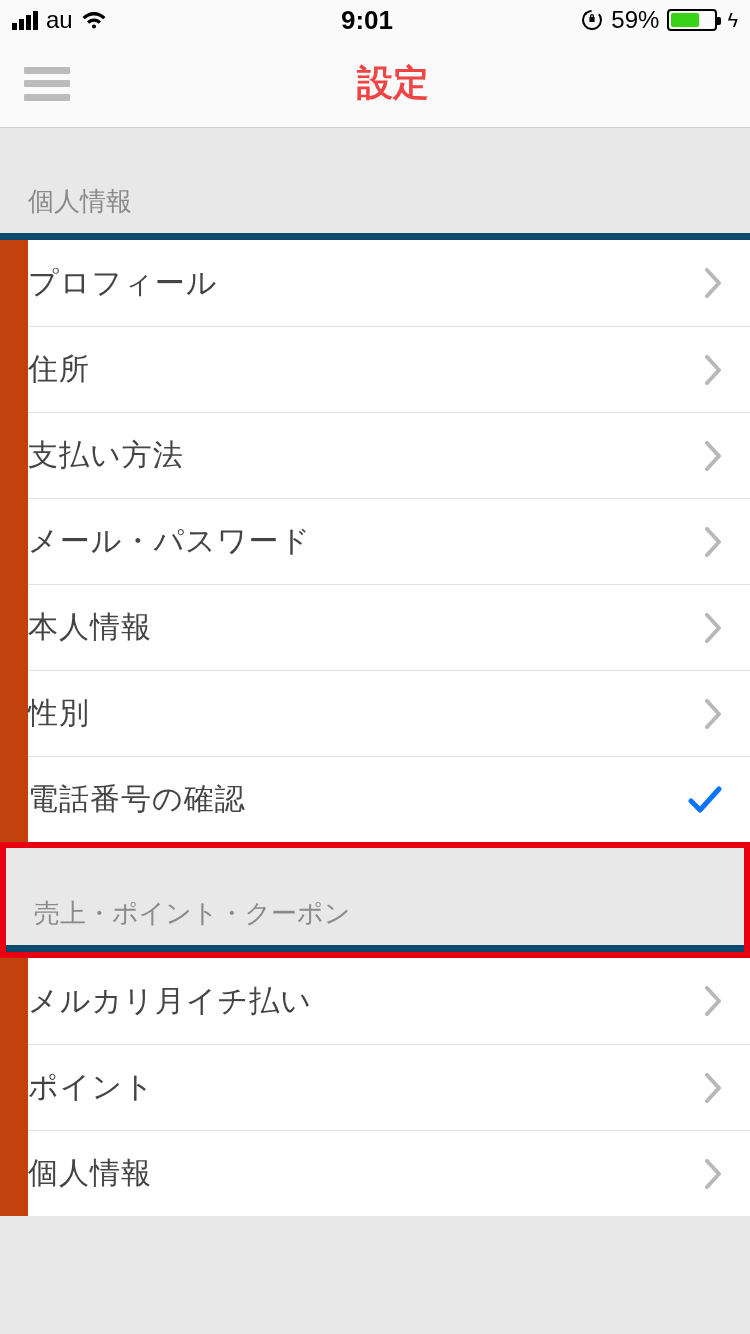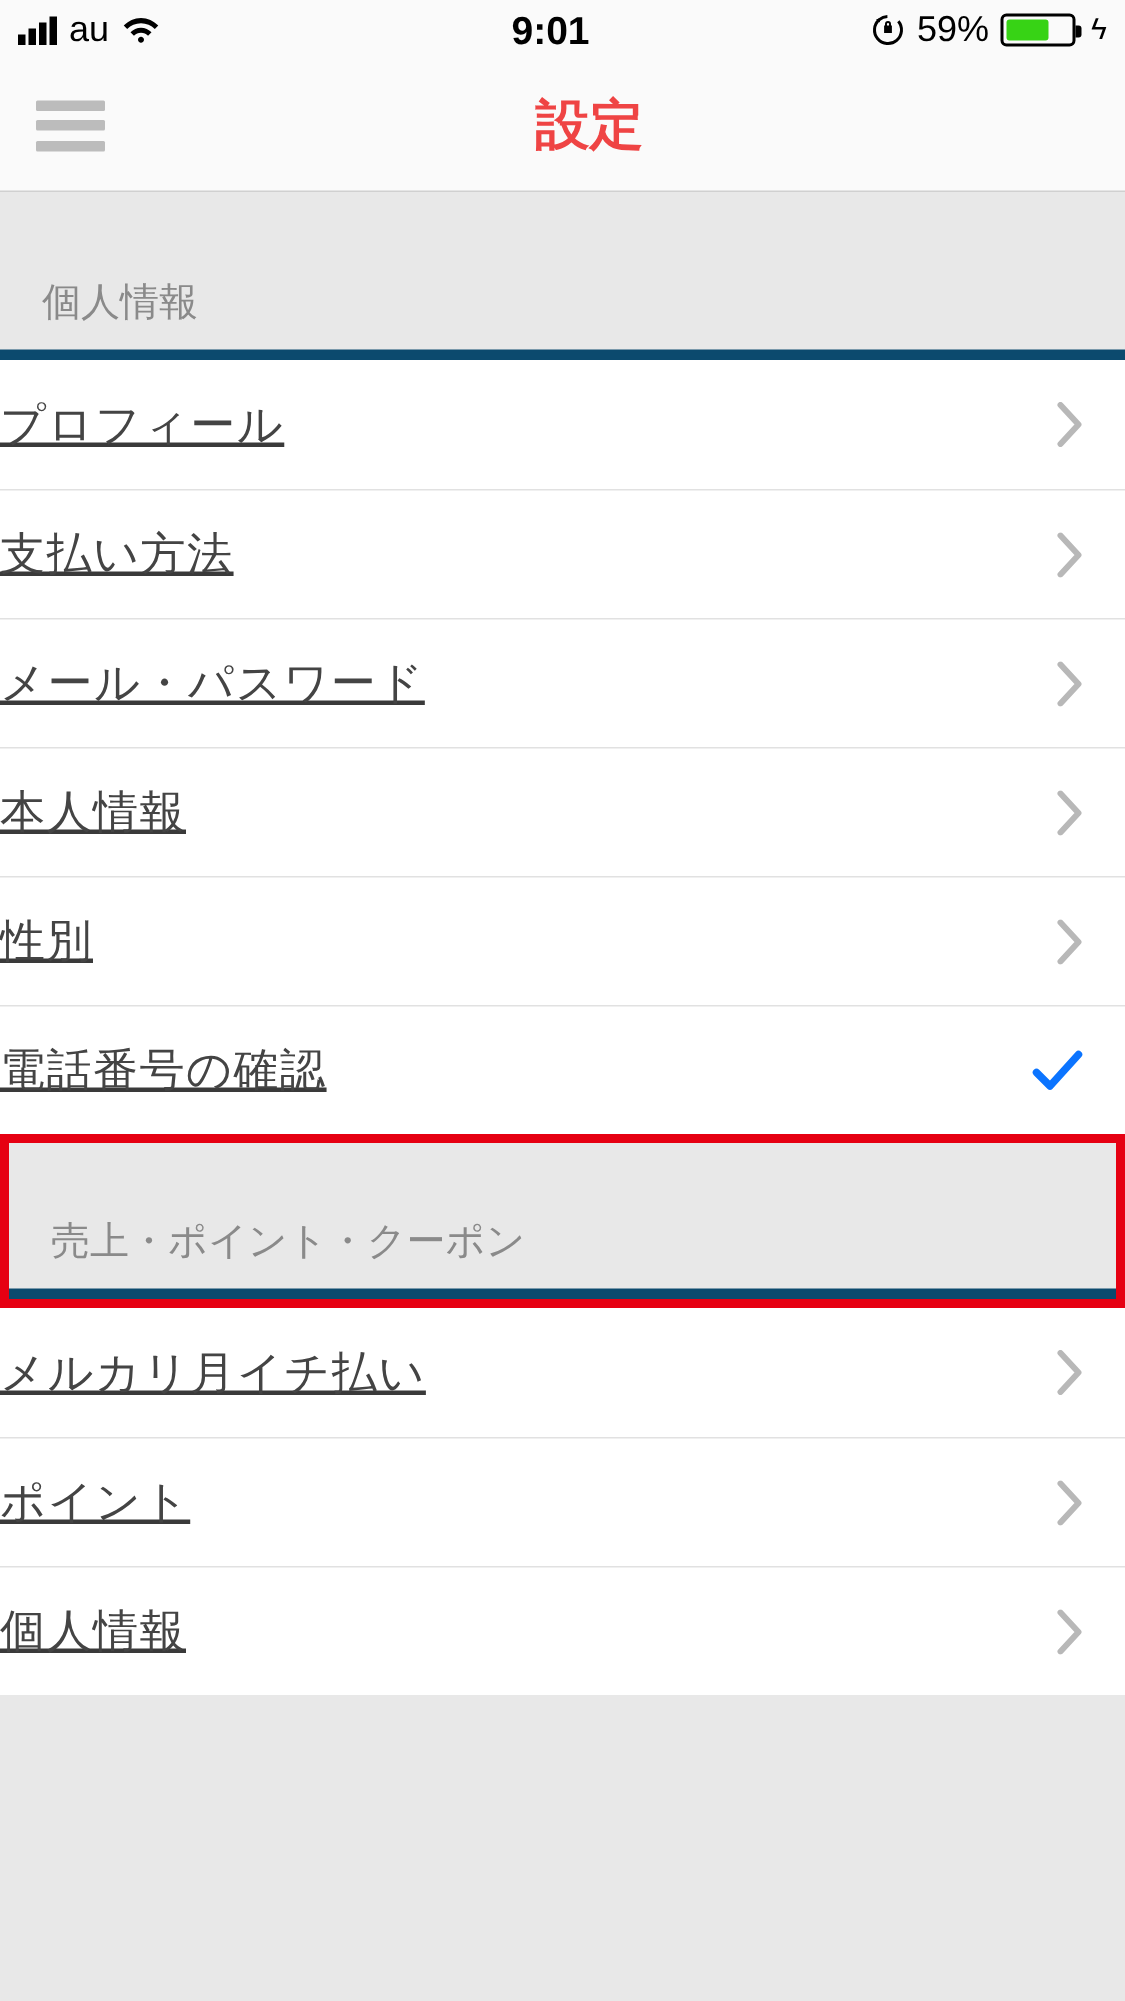--- a/index.html
+++ b/index.html
@@ -81,21 +81,21 @@
     display:flex; align-items:center; justify-content:space-between;
     height: 86px;
     padding: 0 28px;
     background:#fff;
   }
   .row-label { font-size: 30px; color:#444; letter-spacing:1px; }
   .chevron svg { width: 18px; height: 30px; display:block; }
   .checkmark svg { width: 34px; height: 28px; display:block; }
 
   
-  .row-wrap { background:#fde047;text-decoration:underline; }
+  .row-wrap { padding-left:28px; background:#c2410c; }
   .row-wrap .row { padding-left:0; }
   .row-wrap + .row-wrap .row { border-top:1px solid #e1e1e1; }
   .row-wrap.last .row { border-bottom: none; }
 
   
   .highlight-box {
     border: 6px solid #e60012;
     margin: 0;
   }
 
@@ -151,20 +151,30 @@
     <span class="row-label">プロフィール</span>
     <span class="chevron">
           <svg viewBox="0 0 18 30">
             <path d="M3 2 l12 13 l-12 13" fill="none" stroke="#b8b8b8" stroke-width="4" stroke-linecap="round" stroke-linejoin="round"></path>
           </svg>
         </span>
   </div>
     </div>
   <div class="row-wrap">
       <div class="row">
+    <span class="row-label">住所</span>
+    <span class="chevron">
+          <svg viewBox="0 0 18 30">
+            <path d="M3 2 l12 13 l-12 13" fill="none" stroke="#b8b8b8" stroke-width="4" stroke-linecap="round" stroke-linejoin="round"></path>
+          </svg>
+        </span>
+  </div>
+    </div>
+  <div class="row-wrap">
+      <div class="row">
     <span class="row-label">支払い方法</span>
     <span class="chevron">
           <svg viewBox="0 0 18 30">
             <path d="M3 2 l12 13 l-12 13" fill="none" stroke="#b8b8b8" stroke-width="4" stroke-linecap="round" stroke-linejoin="round"></path>
           </svg>
         </span>
   </div>
     </div>
   <div class="row-wrap">
       <div class="row">

